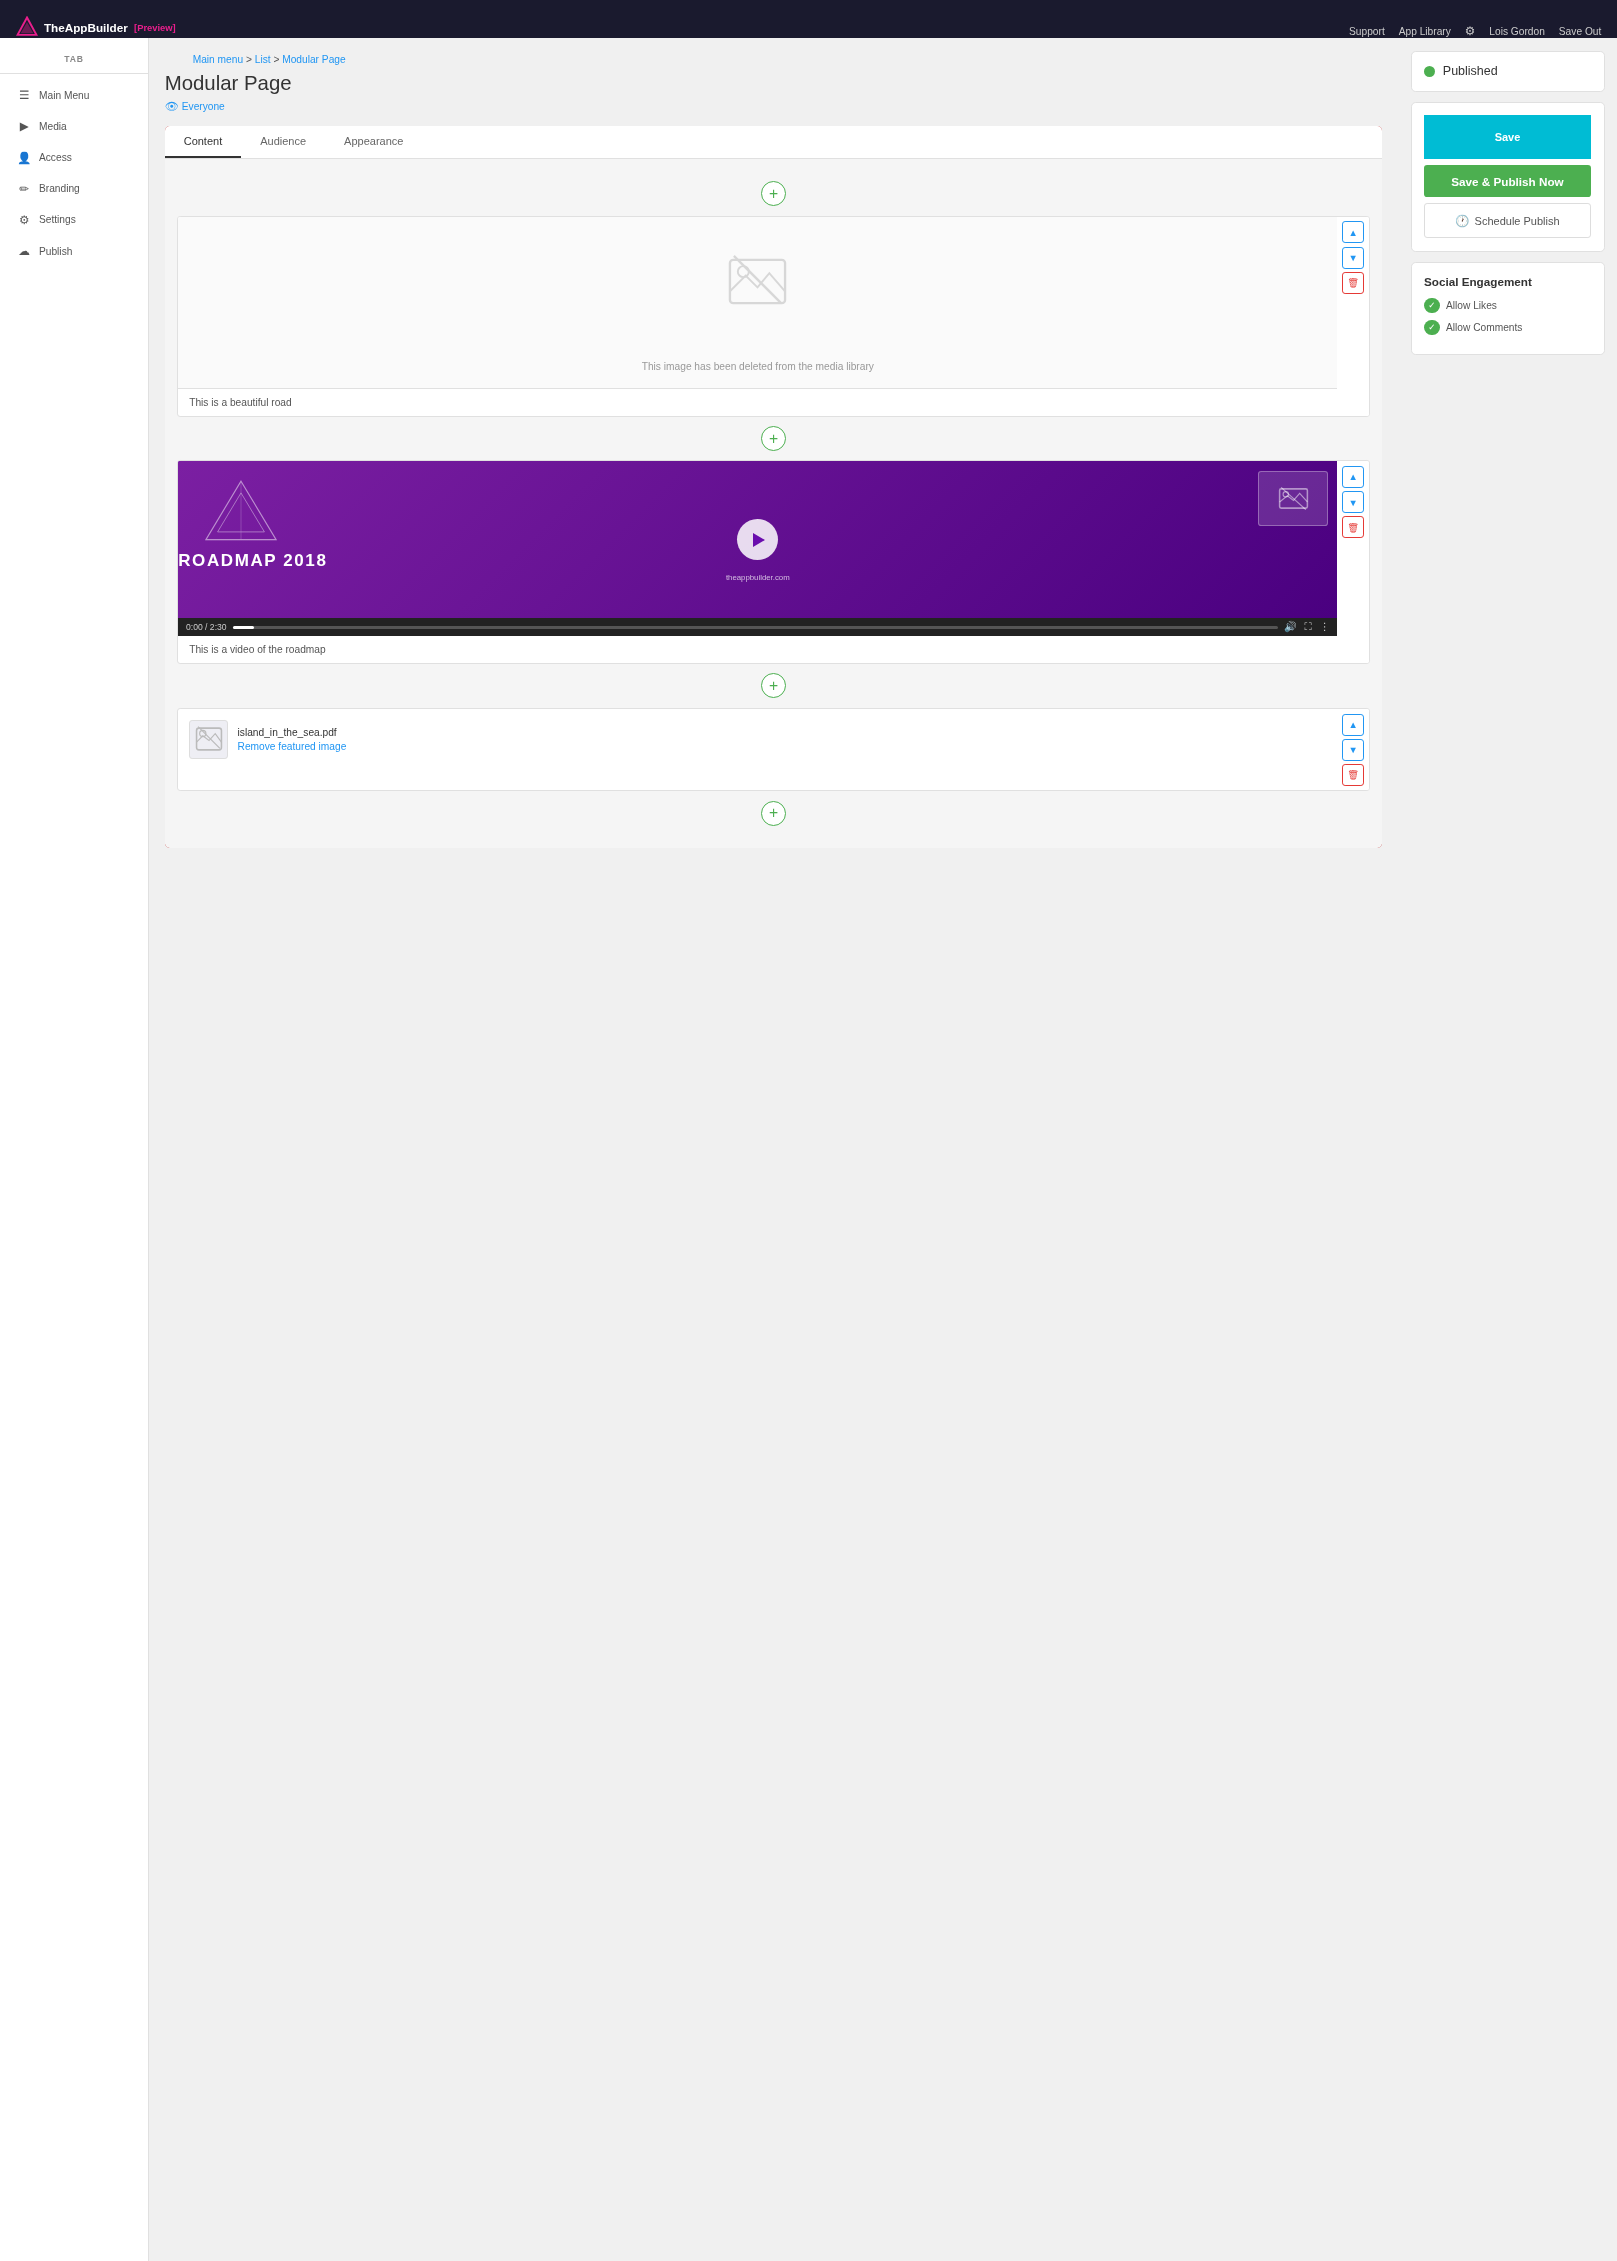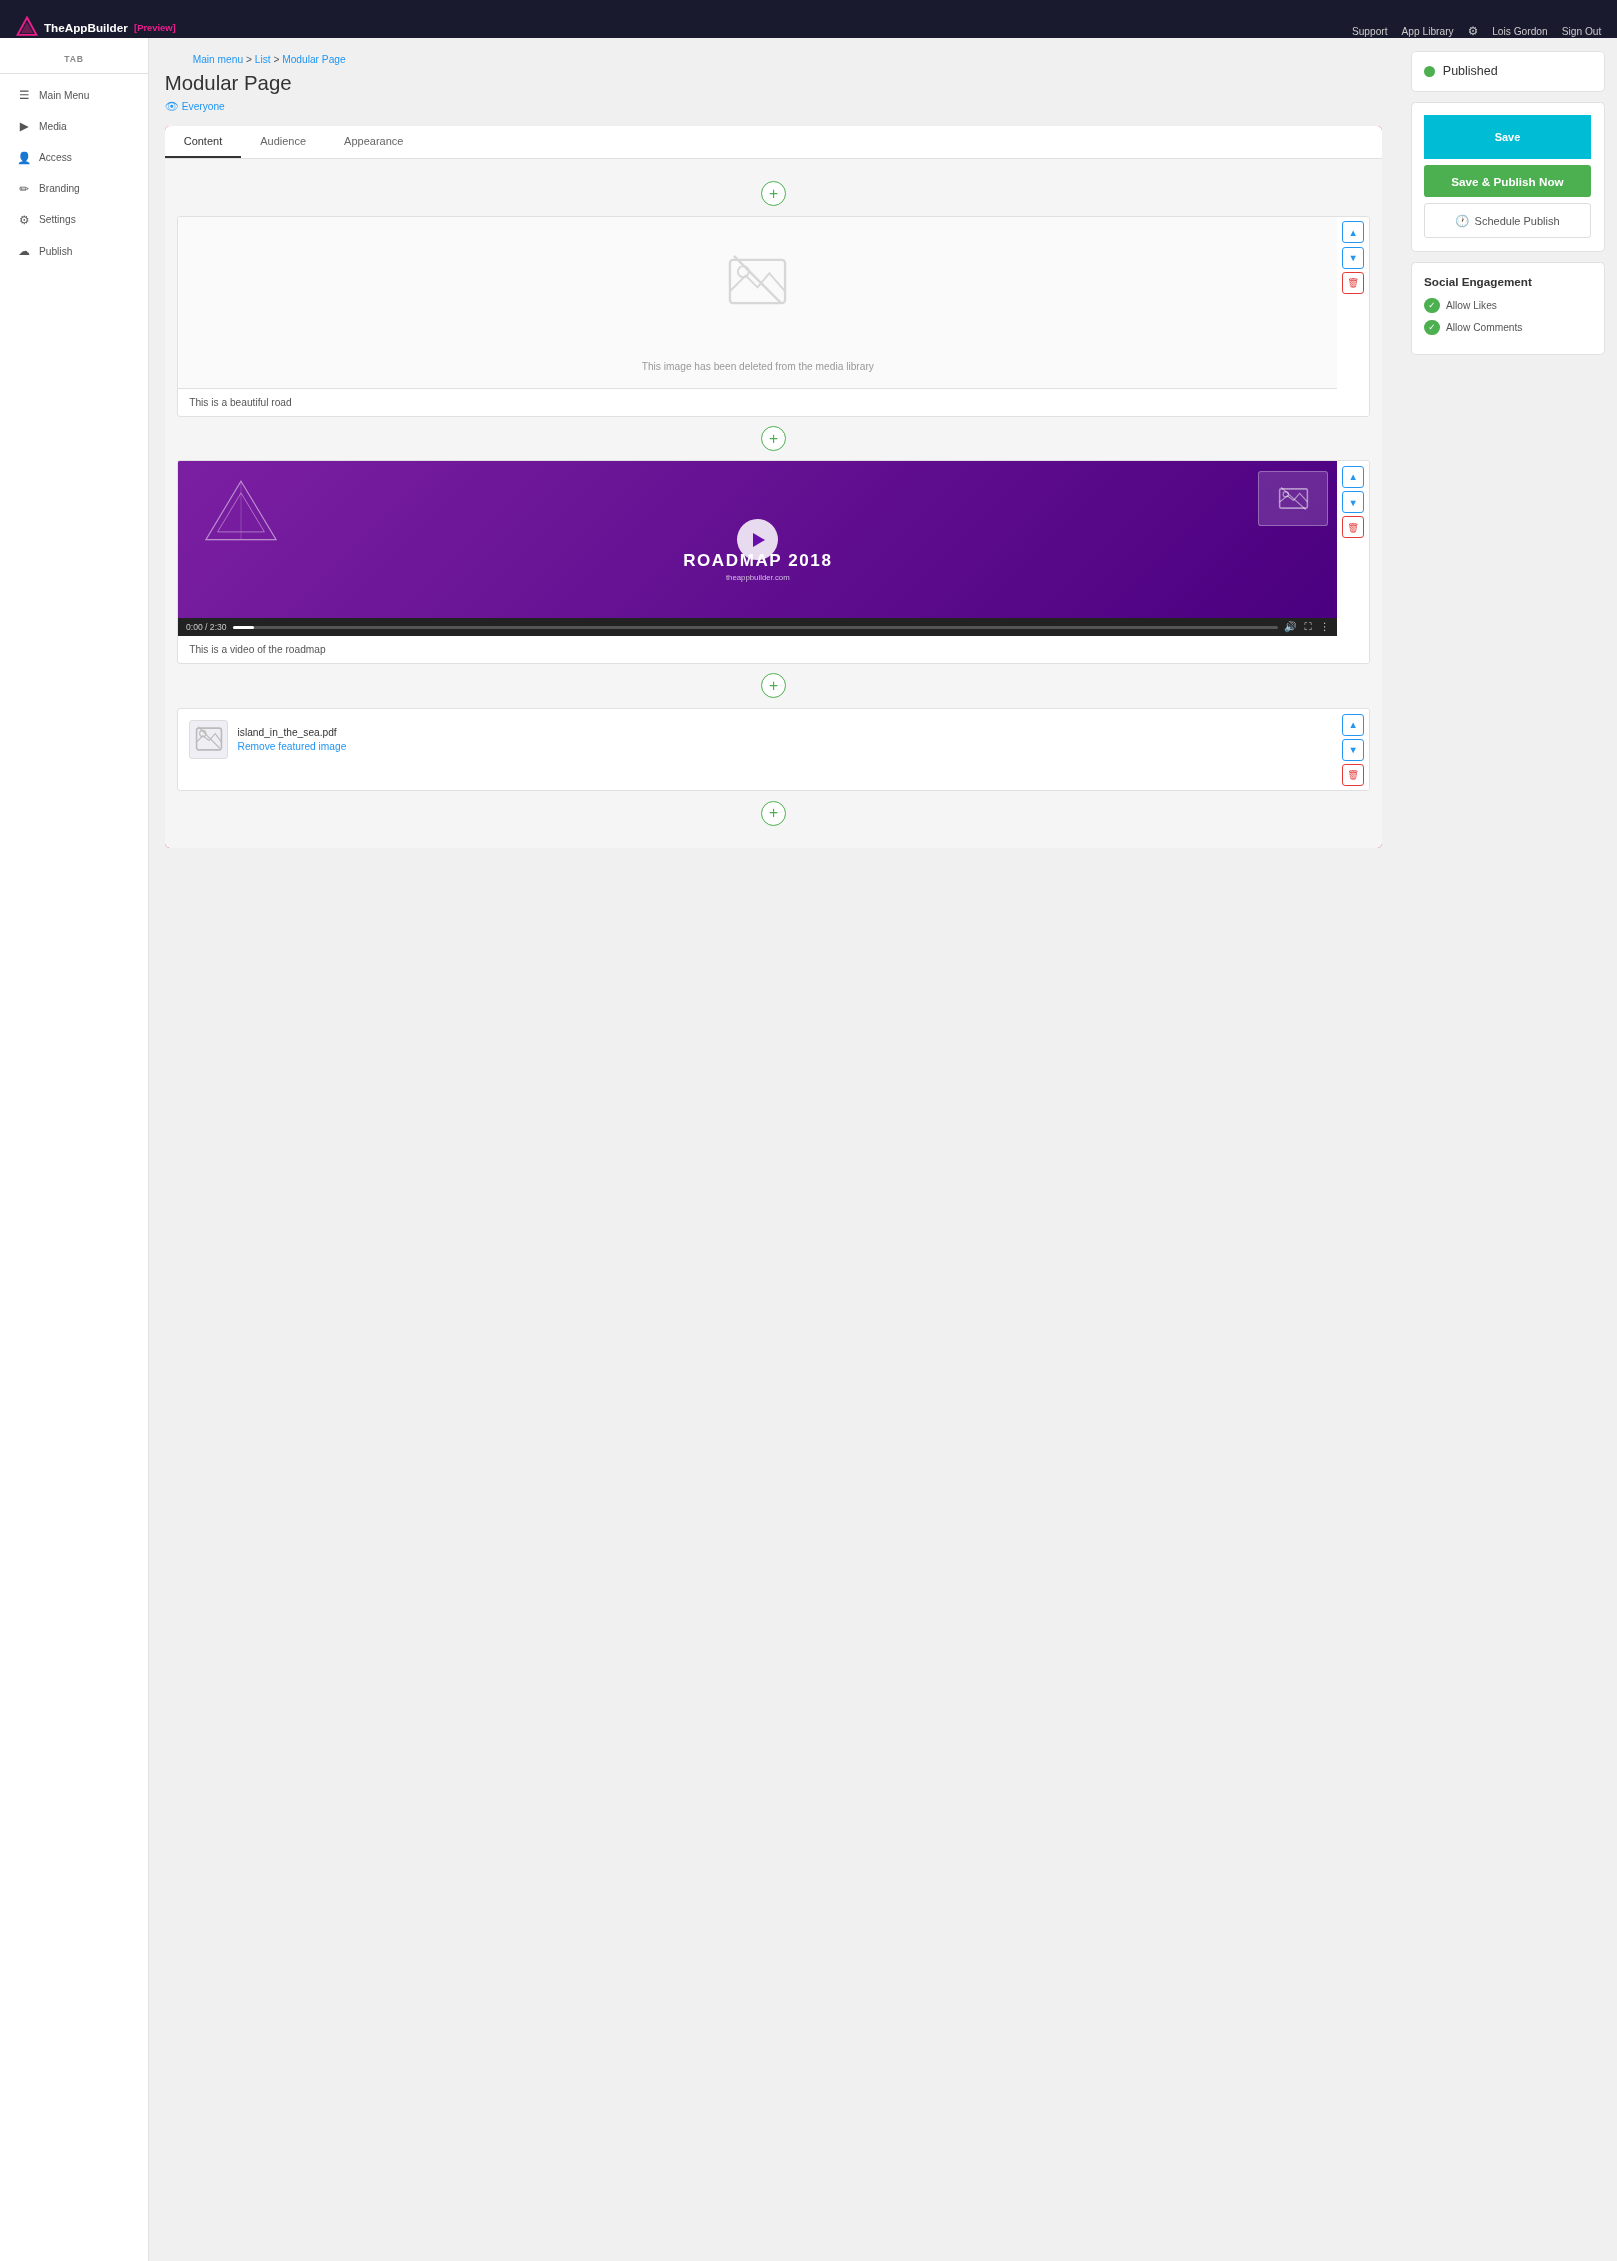--- a/index.html
+++ b/index.html
@@ -258,21 +258,20 @@
       border-radius: 3.1px;
       display: flex;
       align-items: center;
       justify-content: center;
     }
     .video-title-text {
       position: absolute;
       bottom: 47px;
       left: 0;
       right: 0;
-      text-align: center;
       color: white;
       font-size: 17px;
       font-weight: 700;
       letter-spacing: 1.6px;
     }
     .video-subtitle {
       position: absolute;
       bottom: 36px;
       left: 0;
       right: 0;
@@ -468,21 +467,21 @@
     </svg>
     <span>TheAppBuilder</span>
     <span class="preview-badge">[Preview]</span>
   </div>
   <div class="topnav-spacer"></div>
   <div class="topnav-links">
     <span>Support</span>
     <span>App Library</span>
     <span class="gear-icon">⚙</span>
     <span>Lois Gordon</span>
-    <span>Sign Out</span>
+    <span>Save Out</span>
   </div>
 </nav>
 
 <div class="layout">
 
   <aside class="sidebar">
     <div class="sidebar-tab-label">TAB</div>
 
     <div class="sidebar-item">
       <span class="icon">☰</span>

